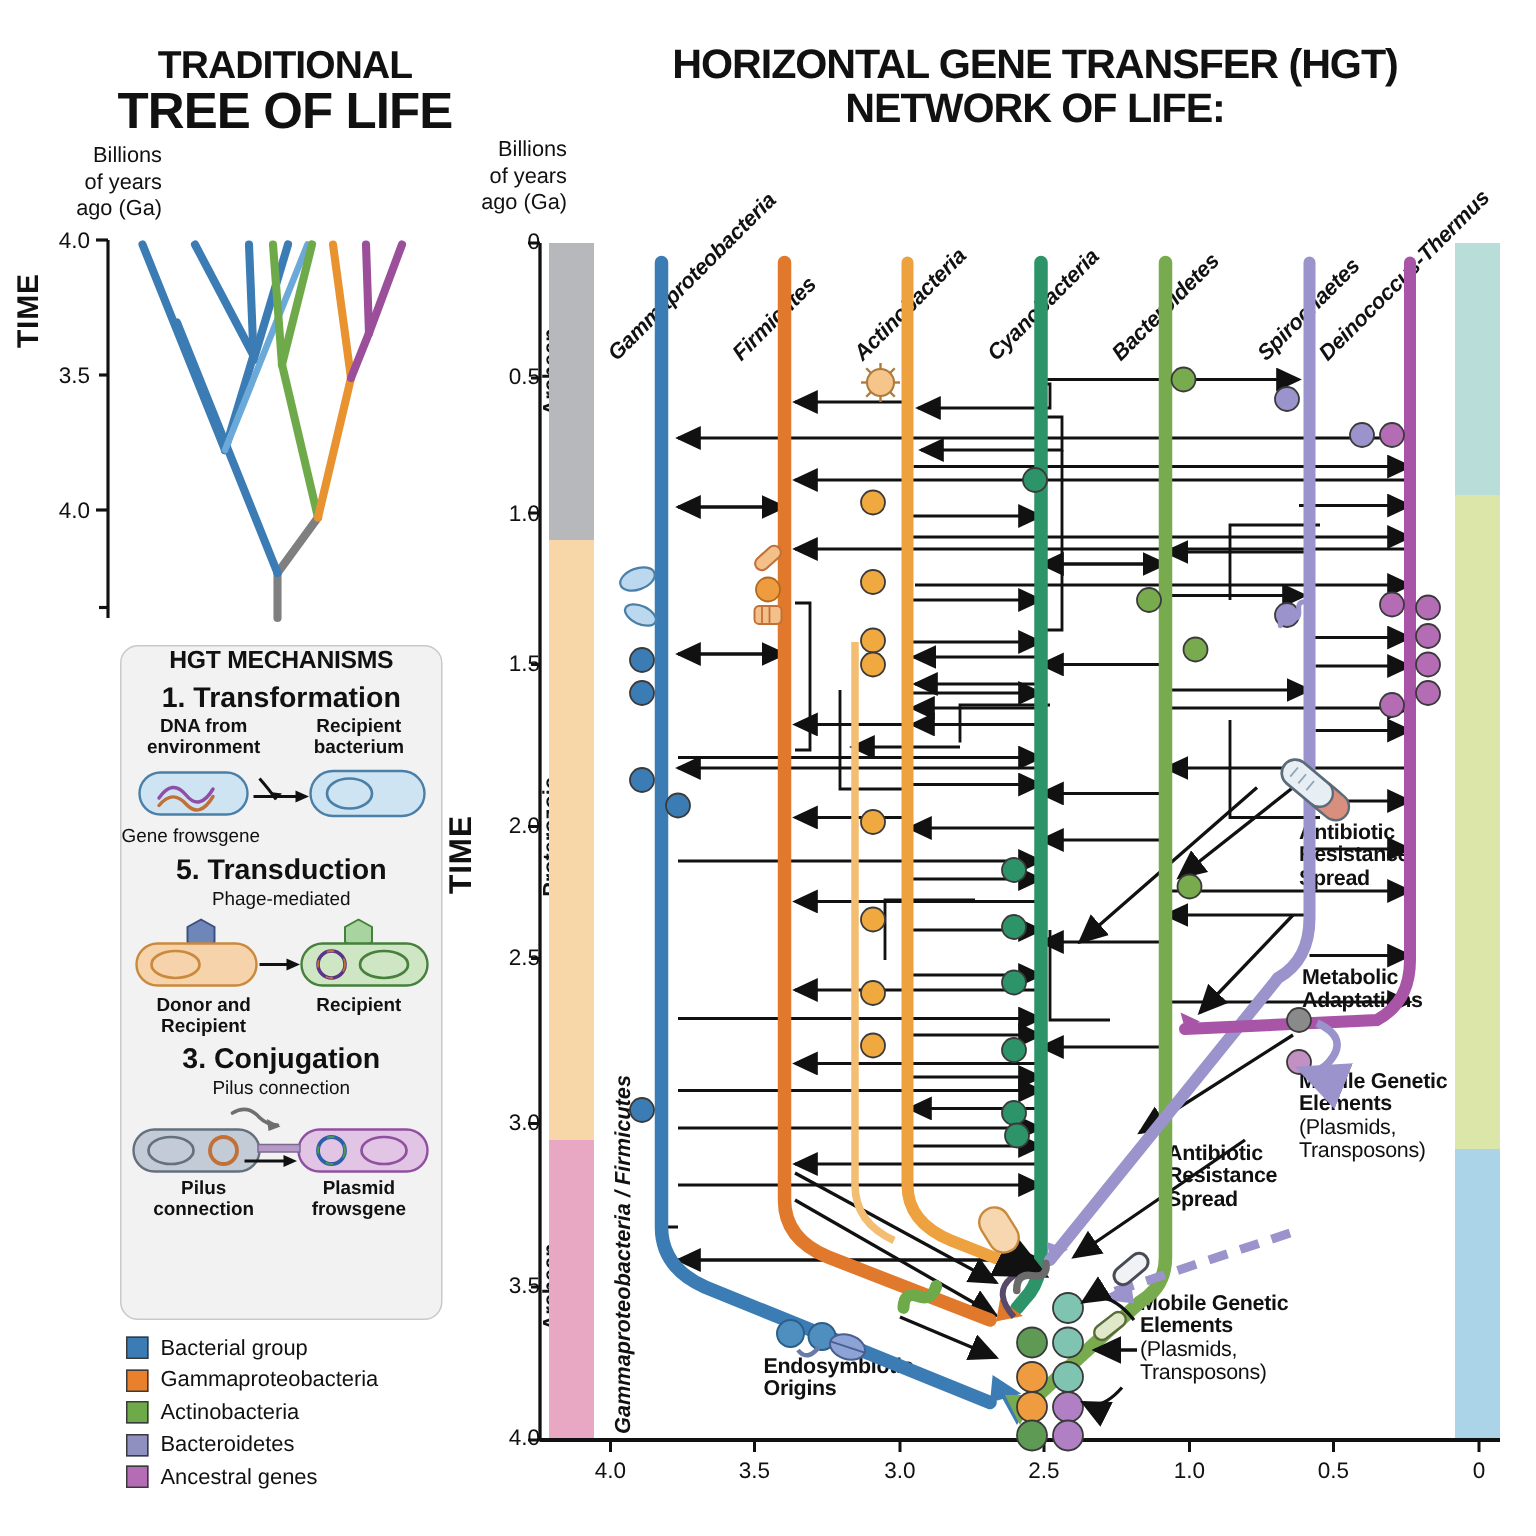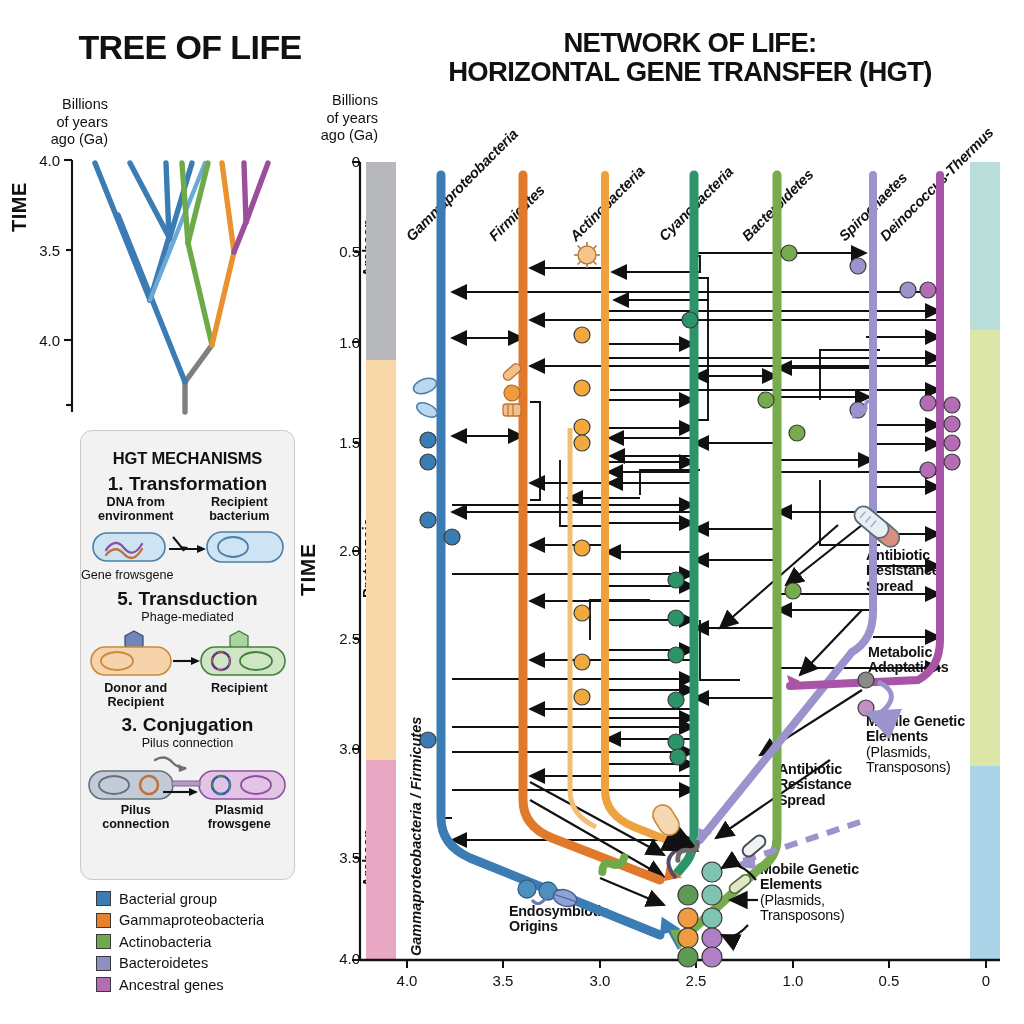--- a/index.html
+++ b/index.html
@@ -36,31 +36,31 @@
     font-size:20px; font-weight:bold; letter-spacing:0.5px;
     transform:rotate(-90deg); transform-origin:left top;
   }
 
   
   #mech-box {
     left:80px; top:430px; width:215px; height:450px;
     background:#f2f2f2; border:1.4px solid #c9c9c9; border-radius:12px;
   }
   #mech-box h2 {
-    margin:18px 0 2px 0; font-size:16.5px; font-weight:bold; text-align:center;
+    margin:0 0 2px 0; font-size:16.5px; font-weight:bold; text-align:center;
     letter-spacing:-0.2px;
   }
   .mech-h { font-size:19px; font-weight:bold; text-align:center; margin-top:5px;}
   .mech-sub { font-size:12.6px; text-align:center; line-height:1.13; }
   .mech-cap { font-size:12.6px; line-height:1.13; }
   .two-col { display:flex; justify-content:space-between; padding:0 7px;font-weight:bold; }
   .two-col > div { width:48%; text-align:center; }
 
   
-  #legend { left:96px; top:888px; width:225px; }
+  #legend { left:84px; top:888px; width:225px; }
   .lg-row { display:flex; align-items:center; height:21.5px; }
   .lg-sw { width:15px; height:15px; border:1.1px solid #3a3a3a; margin-right:8px; flex:0 0 auto;}
   .lg-tx { font-size:14.6px; }
 
   
   #net-title {
     left:380px; top:28px; width:620px; text-align:center; line-height:1.06;
   }
   #net-title span { display:block; font-size:27.5px; font-weight:bold; letter-spacing:-0.7px;}
 
@@ -97,20 +97,21 @@
     letter-spacing:-0.2px;
   }
   .ann .reg { font-weight:400; }
 </style>
 </head>
 <body>
 
 <div id="root">
 
   <div class="abs" id="tree-title">
+    <span class="l1">TRADITIONAL</span>
     <span class="l3">TREE OF LIFE</span>
   </div>
 
   <div class="abs" id="tree-axis-caption">
     <div>Billions</div>
     <div>of years</div>
     <div>ago (Ga)</div>
   </div>
 
   <div class="abs" id="tree-time-label">TIME</div>
@@ -263,22 +264,22 @@
       <span class="lg-sw" style="background:#8f8fc0"></span>
       <span class="lg-tx">Bacteroidetes</span>
     </div>
     <div class="lg-row">
       <span class="lg-sw" style="background:#b46cb4"></span>
       <span class="lg-tx">Ancestral genes</span>
     </div>
   </div>
 
   <div class="abs" id="net-title">
+    <span>HORIZONTAL GENE TRANSFER (HGT)</span>
     <span>NETWORK OF LIFE:</span>
-    <span>HORIZONTAL GENE TRANSFER (HGT)</span>
   </div>
 
   <div class="abs" id="net-axis-caption">
     <div>Billions</div>
     <div>of years</div>
     <div>ago (Ga)</div>
   </div>
 
   <div class="abs" id="net-time-label">TIME</div>
 

